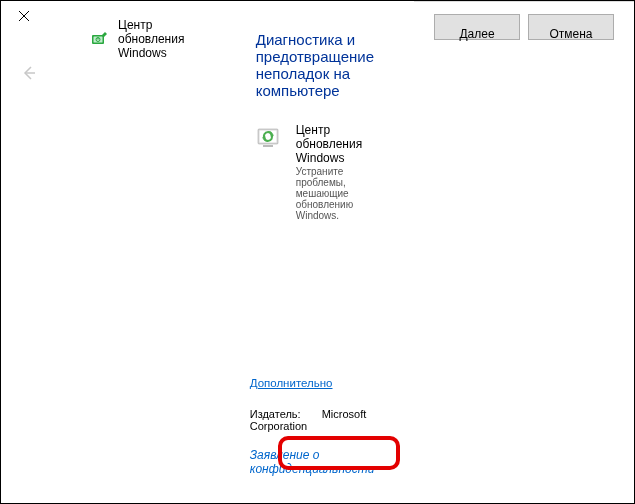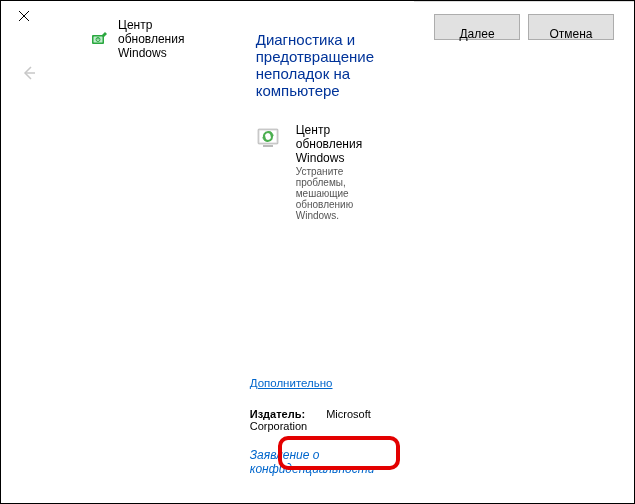--- a/index.html
+++ b/index.html
@@ -99,21 +99,21 @@
     left: 28px;
     bottom: 6px;
     width: 122px;
     height: 34px;
     pointer-events:none;
   }
   .publisher-row {
     font-size: 11px;
     margin-top: 18px;
   }
-  .publisher-label { color:#000;font-weight:bold; }
+  .publisher-label { color:#000; }
   .publisher-value { color:#000; margin-left: 18px;}
   .privacy-link {
     color:#0066cc;
     font-size:12px;
     margin-top:16px;
     display:block;
     cursor:pointer;
     font-style:italic;
   }
   .button-bar {

